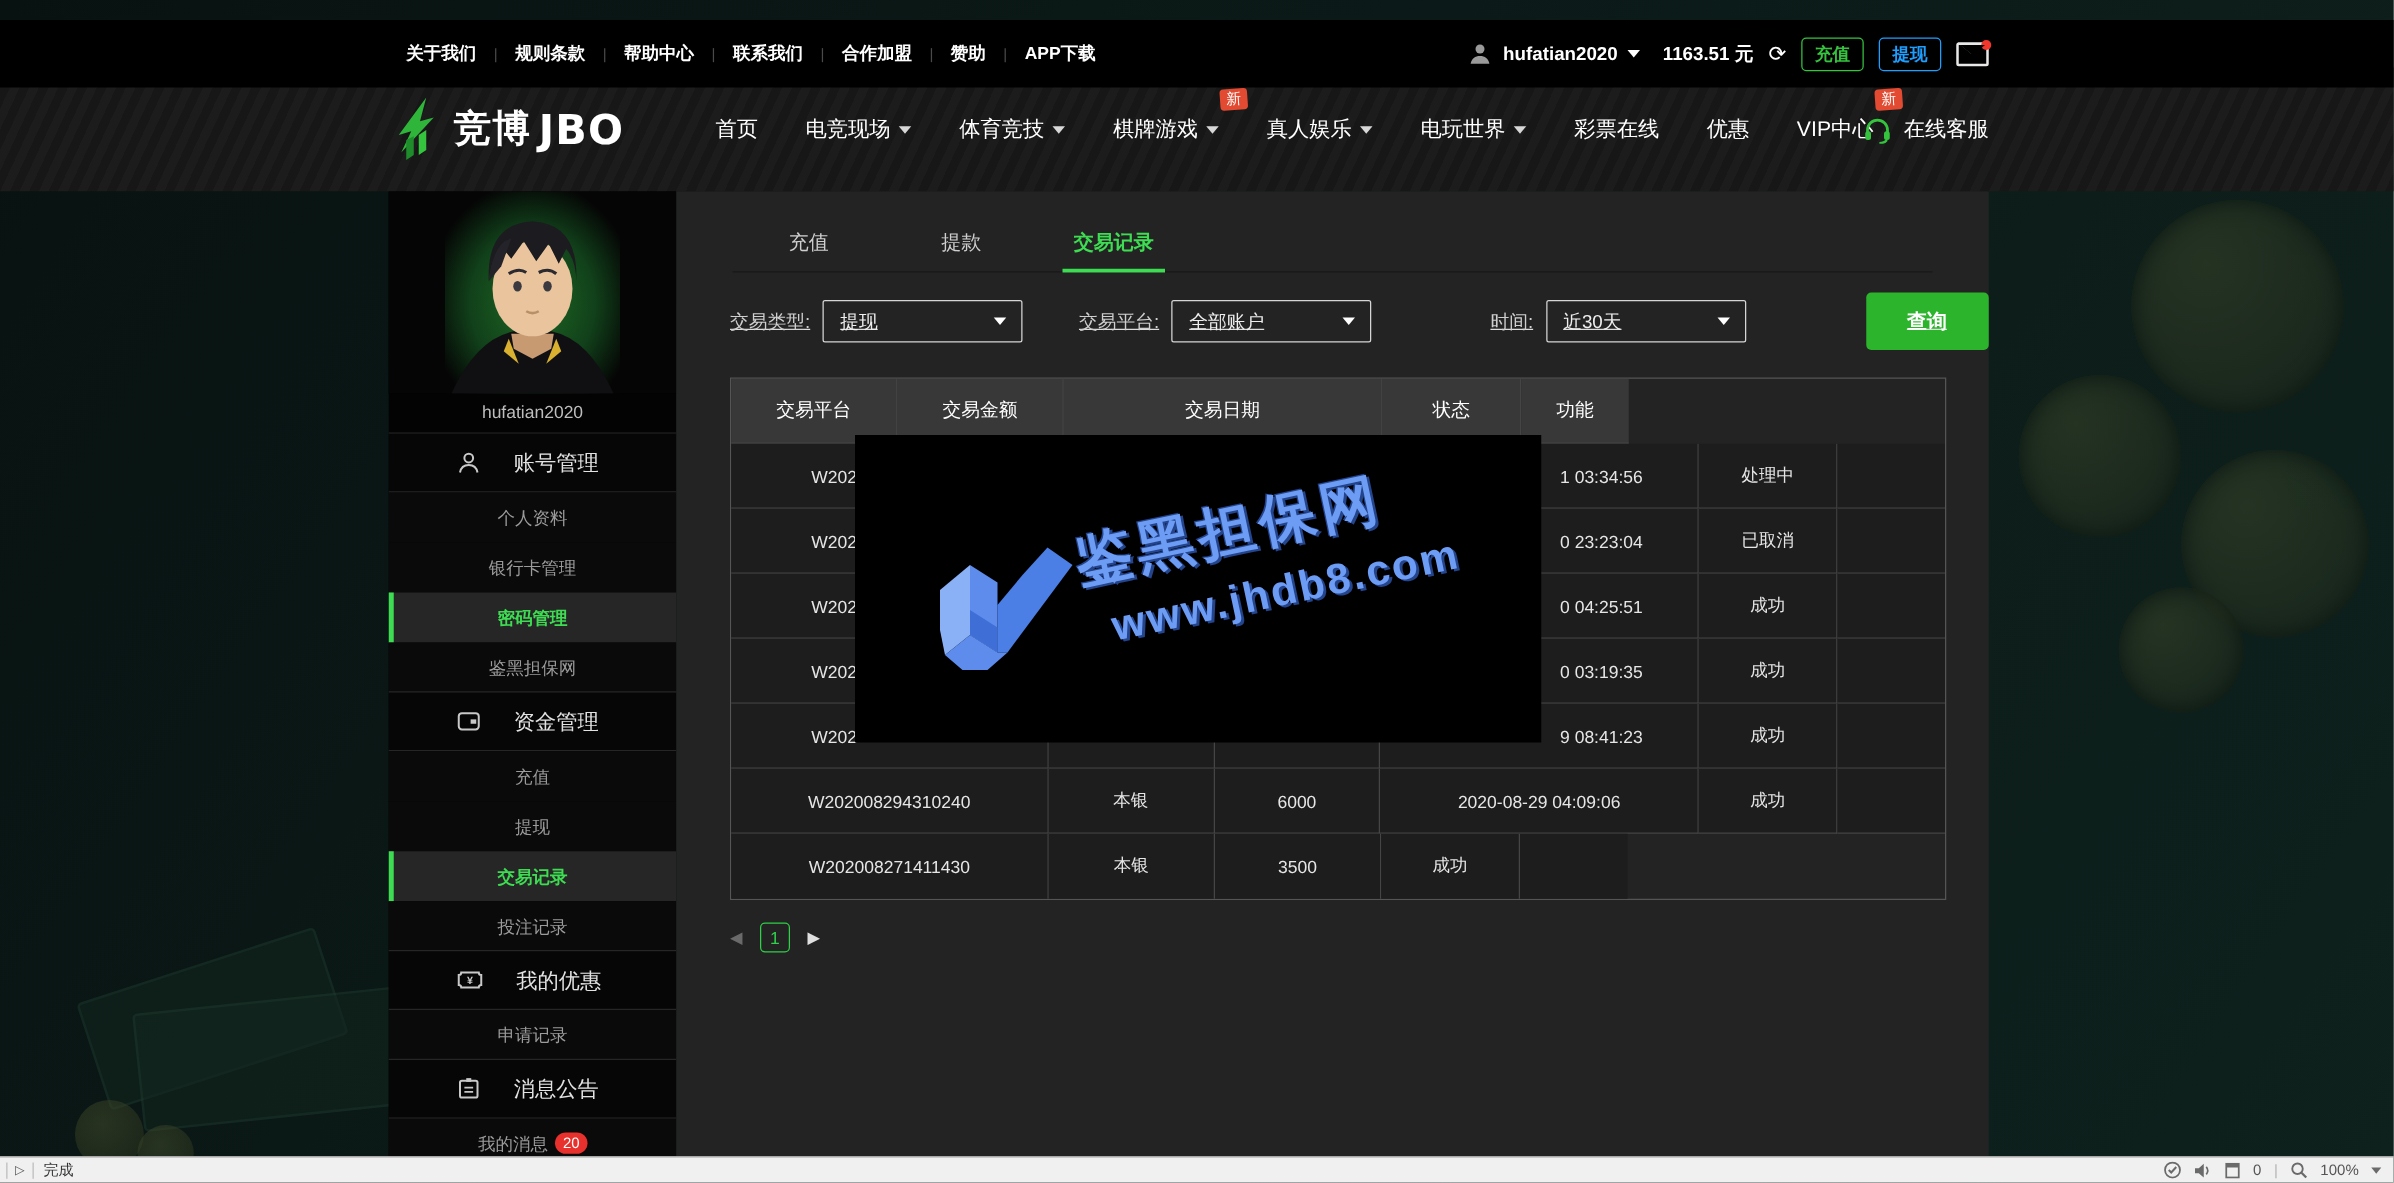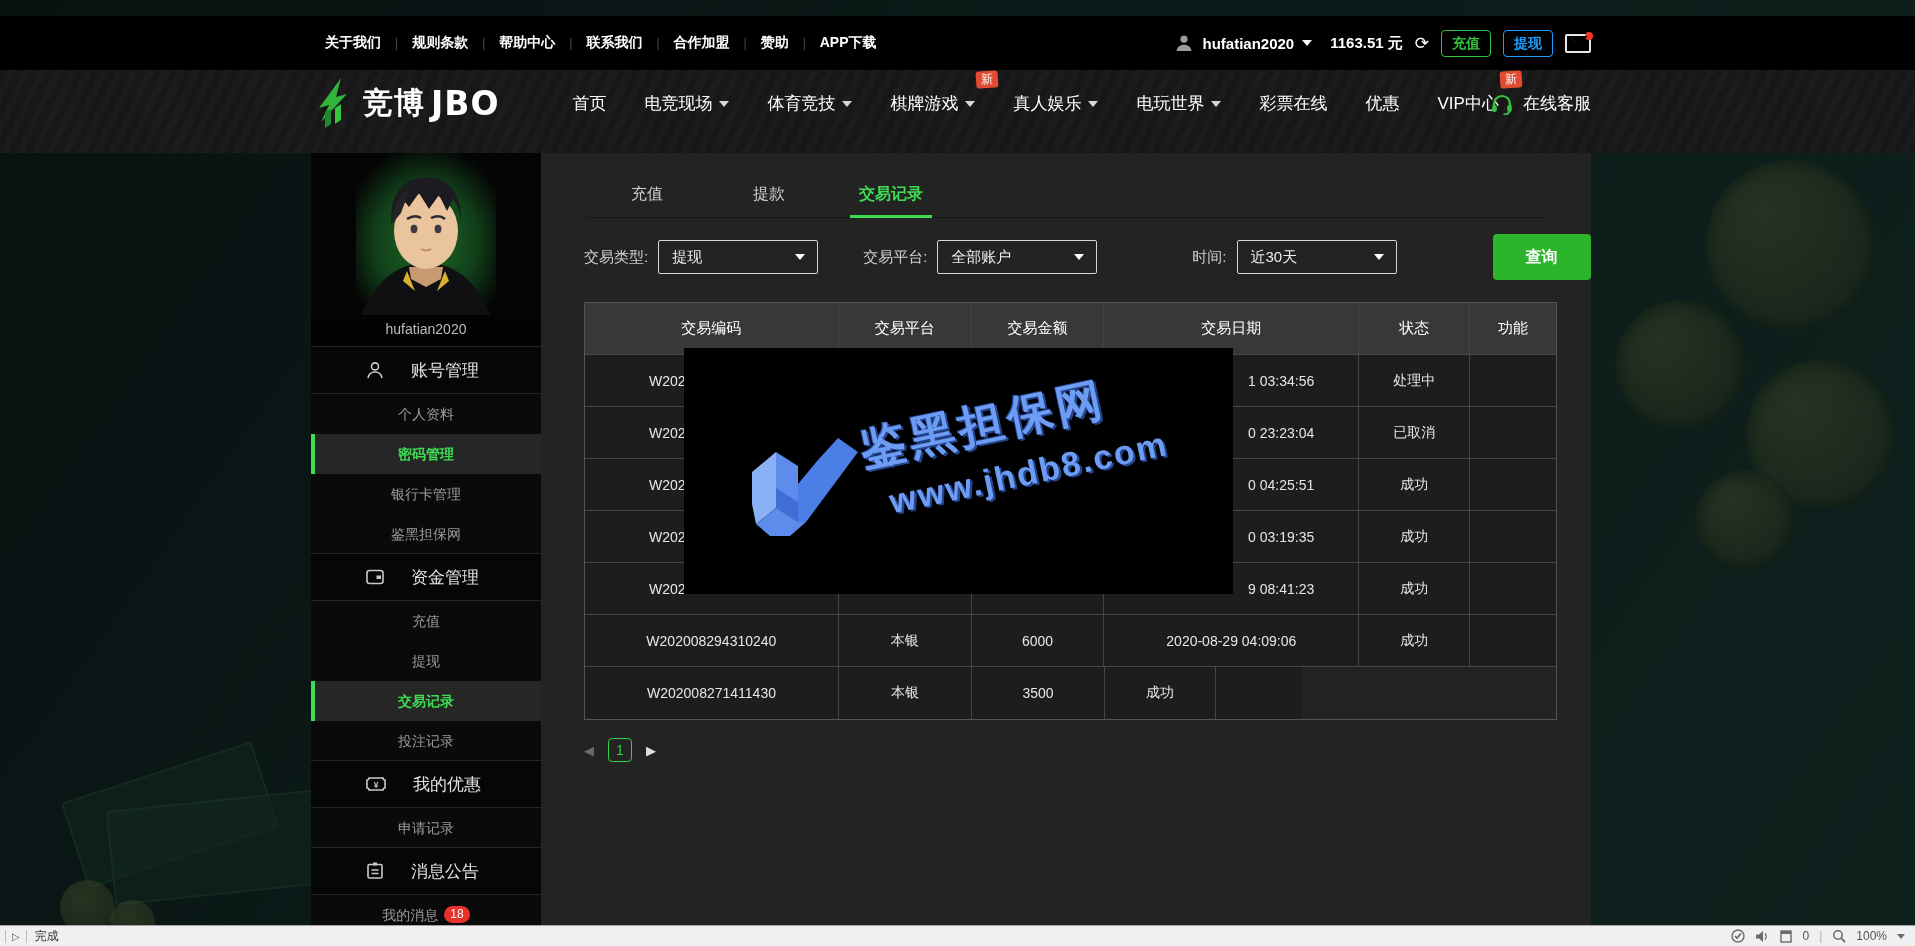--- a/index.html
+++ b/index.html
@@ -56,21 +56,21 @@
   .side-sub.last { border-bottom:1px solid #262626; }
   .side-sub.active { background:#262626; color:#3ddc52; font-weight:bold; }
   .side-sub.active:before { content:""; position:absolute; left:0; top:0; width:4px; height:40px; background:#3ddc52; }
   .side-badge { display:inline-block; margin-left:6px; background:#e8312c; color:#fff; font-size:12px; line-height:17px; padding:0 6px; border-radius:9px; vertical-align:2px; }
   
   .panel { position:absolute; left:230px; top:0; width:1050px; height:772px; background:#232323; }
   .tabs { display:flex; margin:22px 0 0 45px; border-bottom:1px solid #181818; width:960px; }
   .tab { width:122px; text-align:center; font-size:16px; color:#cfcfcf; padding:9px 0 12px; cursor:pointer; position:relative; }
   .tab.active { color:#3ddc52; font-weight:bold; }
   .tab.active:after { content:""; position:absolute; left:20px; right:20px; bottom:-1px; height:3px; background:#3ddc52; }
-  .filters { display:flex; align-items:center; margin:22px 0 0 43px; height:34px; }
+  .filters { display:flex; align-items:center; margin:22px 0 0 43px; height:34px;text-decoration:underline; }
   .f-label { color:#cfcfcf; font-size:15px; }
   .f-select { position:relative; display:flex; align-items:center; border:1px solid #d6d6d6; height:34px; padding:0 30px 0 13px; color:#eee; font-size:15px; cursor:pointer; border-radius:2px; min-width:160px; }
   .f-select .caret { position:absolute; right:12px; border-top-color:#fff; }
   .btn-query { margin-left:96px; width:98px; height:46px; background:#2cb42c; border:none; border-radius:4px; color:#fff; font-size:16px; font-weight:bold; cursor:pointer; }
   
   .table { position:absolute; left:43px; top:149px; width:973px; border:1px solid #555; }
   .trow { display:flex; }
   .tcell { border-right:1px solid #454545; border-bottom:1px solid #454545; display:flex; align-items:center; justify-content:center; font-size:14px; color:#e6e6e6; height:52px; }
   .trow .tcell:last-child { border-right:none; }
   .trow:last-child .tcell { border-bottom:none; }
@@ -238,22 +238,22 @@
         <div class="side-header">
           <span class="sicon">
             <svg width="20" height="20" viewBox="0 0 20 20">
               <circle cx="10" cy="6.4" r="3.5" fill="none" stroke="currentColor" stroke-width="1.6"></circle>
               <path d="M3 18 c.8-4.4 3.8-6 7-6 s6.2 1.6 7 6" fill="none" stroke="currentColor" stroke-width="1.6"></path>
             </svg>
           </span>
           <span>账号管理</span>
         </div>
         <div class="side-sub"><span>个人资料</span></div>
+        <div class="side-sub"><span>银行卡管理</span></div>
         <div class="side-sub active"><span>密码管理</span></div>
-        <div class="side-sub"><span>银行卡管理</span></div>
         <div class="side-sub last"><span>鉴黑担保网</span></div>
         <div class="side-header">
           <span class="sicon">
             <svg width="20" height="20" viewBox="0 0 20 20">
               <rect x="2" y="3.5" width="16" height="13" rx="2.5" fill="none" stroke="currentColor" stroke-width="1.6"></rect>
               <rect x="11.5" y="8.5" width="4.5" height="3.5" fill="currentColor"></rect>
             </svg>
           </span>
           <span>资金管理</span>
         </div>
@@ -274,21 +274,21 @@
         <div class="side-header">
           <span class="sicon">
             <svg width="20" height="20" viewBox="0 0 20 20">
               <rect x="3" y="3.5" width="14" height="13.5" rx="1.5" fill="none" stroke="currentColor" stroke-width="1.6"></rect>
               <rect x="8" y="1.5" width="4" height="3" fill="currentColor"></rect>
               <path d="M6.5 9 h7 M6.5 12.5 h7" stroke="currentColor" stroke-width="1.4"></path>
             </svg>
           </span>
           <span>消息公告</span>
         </div>
-        <div class="side-sub"><span>我的消息</span><span class="side-badge">18</span></div>
+        <div class="side-sub"><span>我的消息</span><span class="side-badge">20</span></div>
       </div>
   </div>
 
   <div class="panel">
     <div class="tabs" id="tabs">
         <div class="tab">充值</div>
         <div class="tab">提款</div>
         <div class="tab active">交易记录</div>
       </div>
     <div class="filters" id="filters">
@@ -304,21 +304,20 @@
         </div>
         <span class="f-label" style="margin-left: 95px;">时间:</span>
         <div class="f-select" style="margin-left: 10px;">
           <span>近30天</span>
           <span class="caret"></span>
         </div>
         <button class="btn-query">查询</button>
       </div>
     <div class="table">
       <div class="trow thead" id="thead">
-          <div class="tcell c0">交易编码</div>
           <div class="tcell c1">交易平台</div>
           <div class="tcell c2">交易金额</div>
           <div class="tcell c3">交易日期</div>
           <div class="tcell c4">状态</div>
           <div class="tcell c5">功能</div>
         </div>
       <div class="tbody" id="tbody">
           <div class="trow covered">
             <div class="tcell c0">W202</div>
             <div class="tcell c1"></div>

